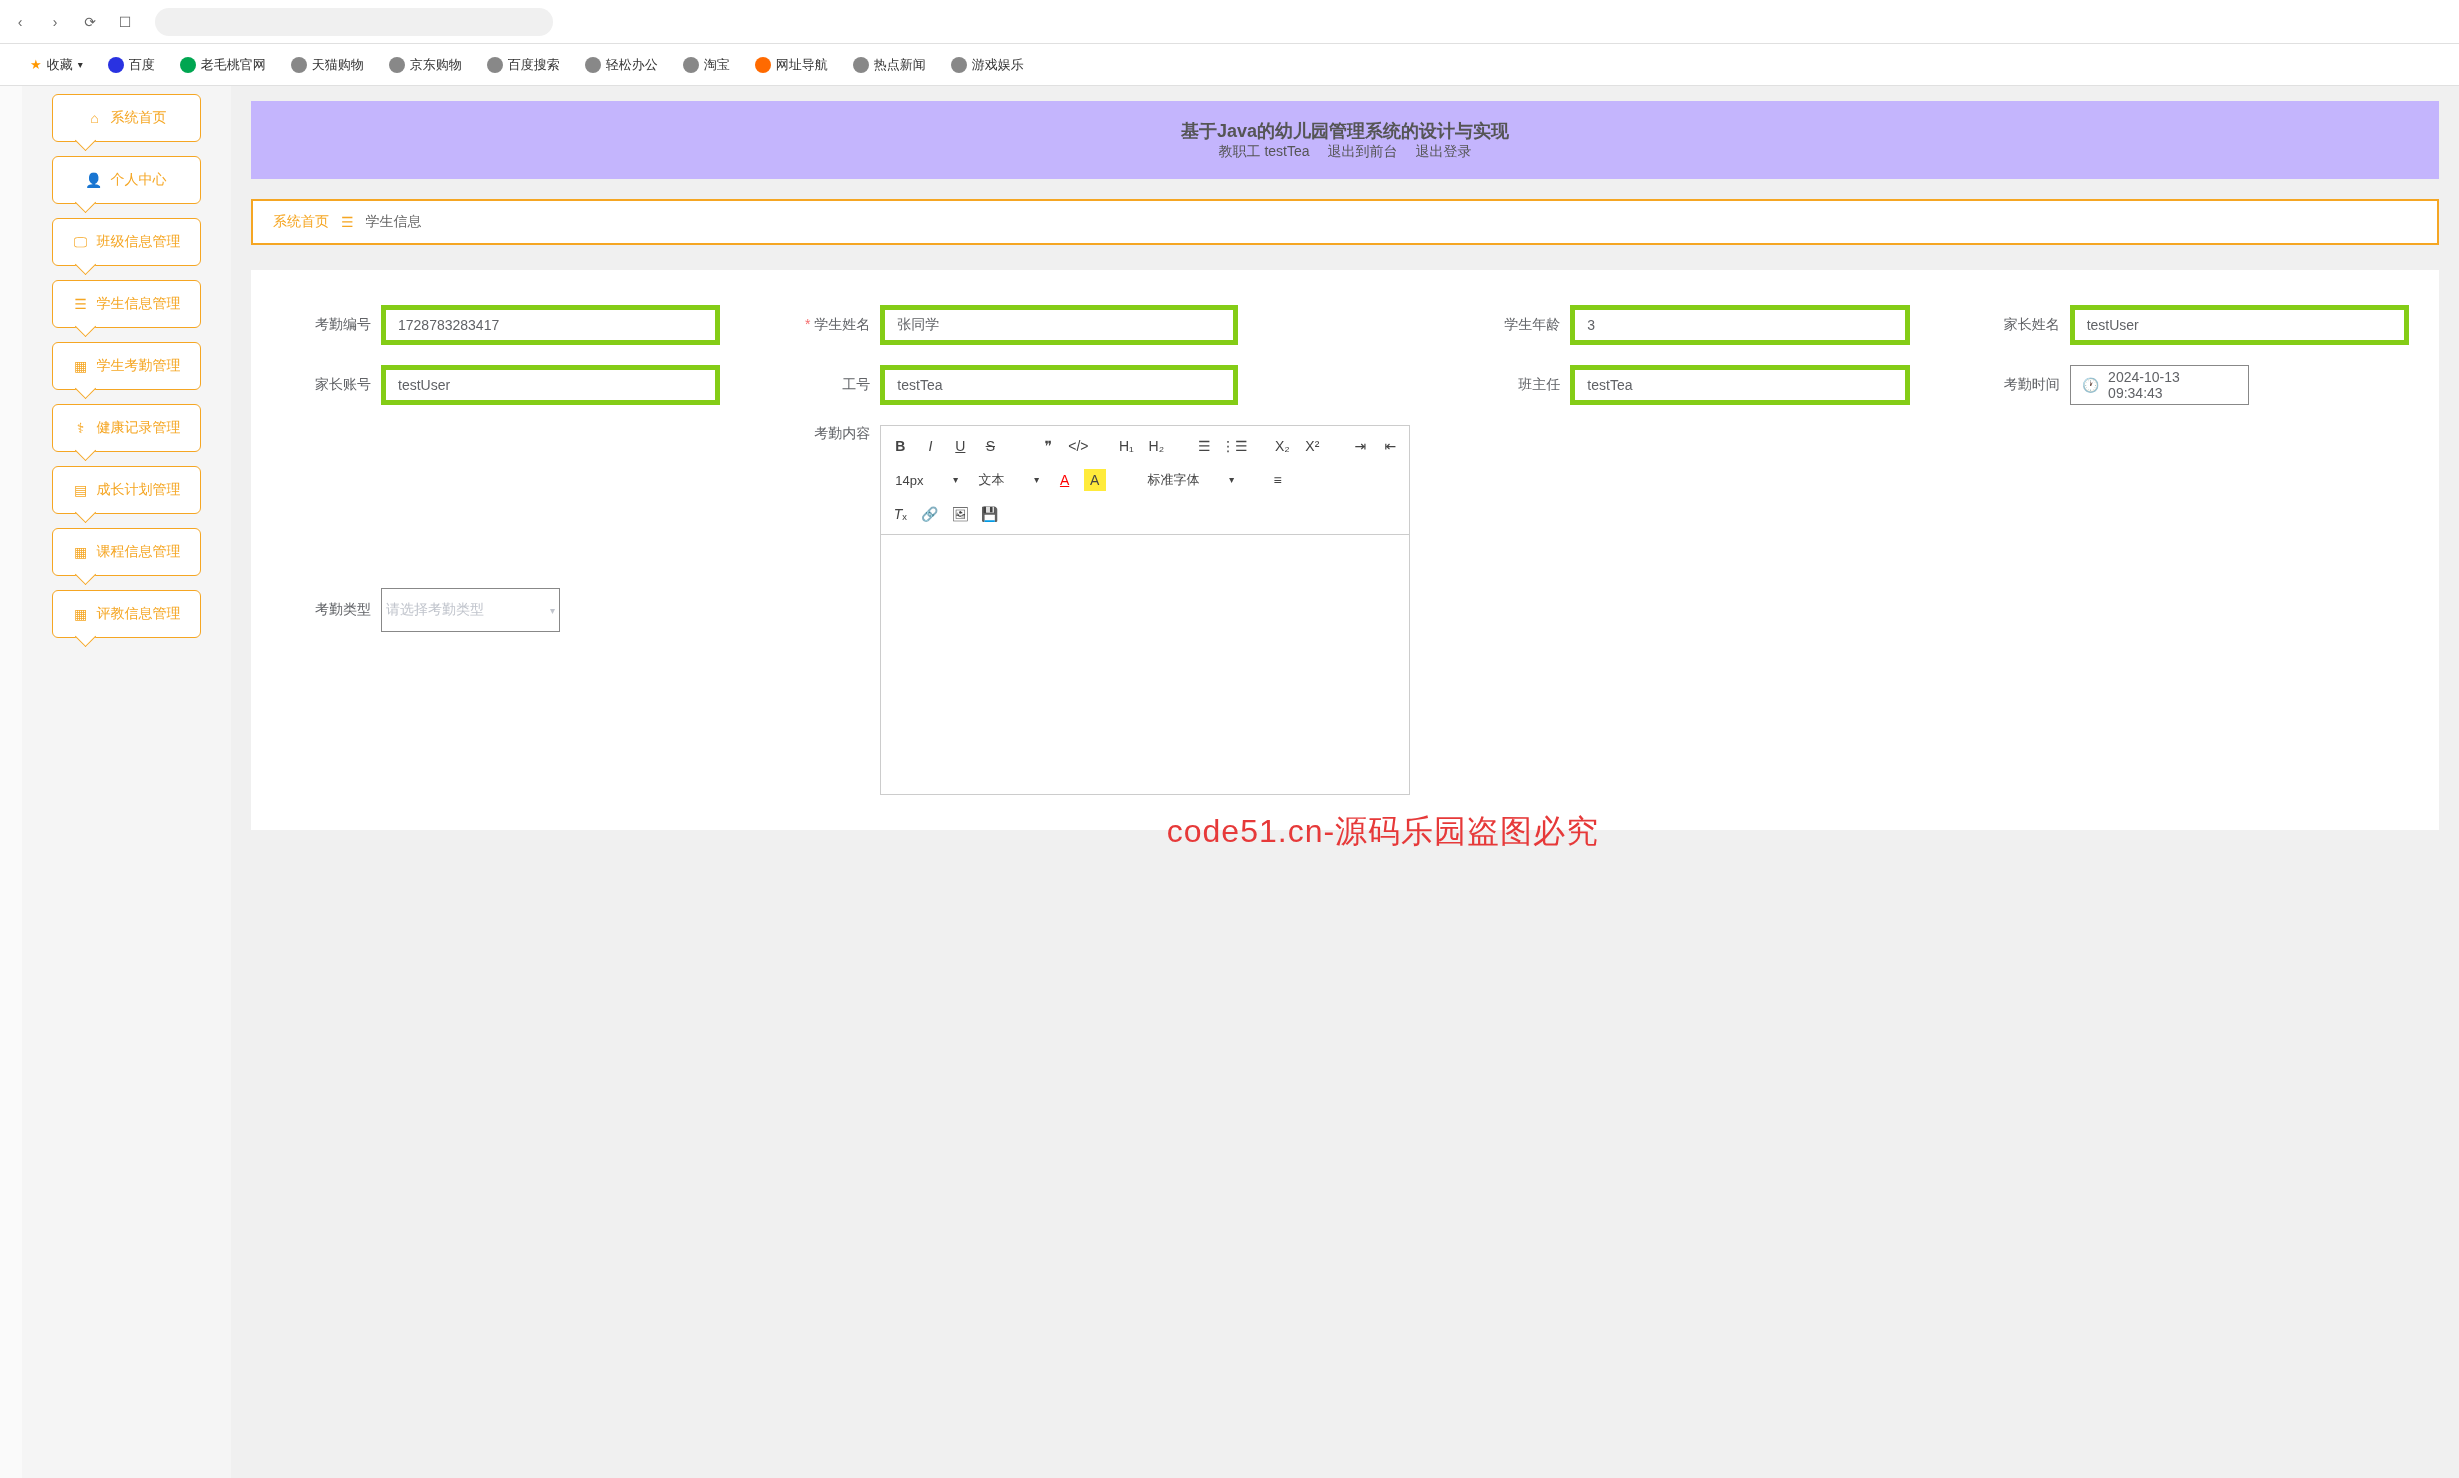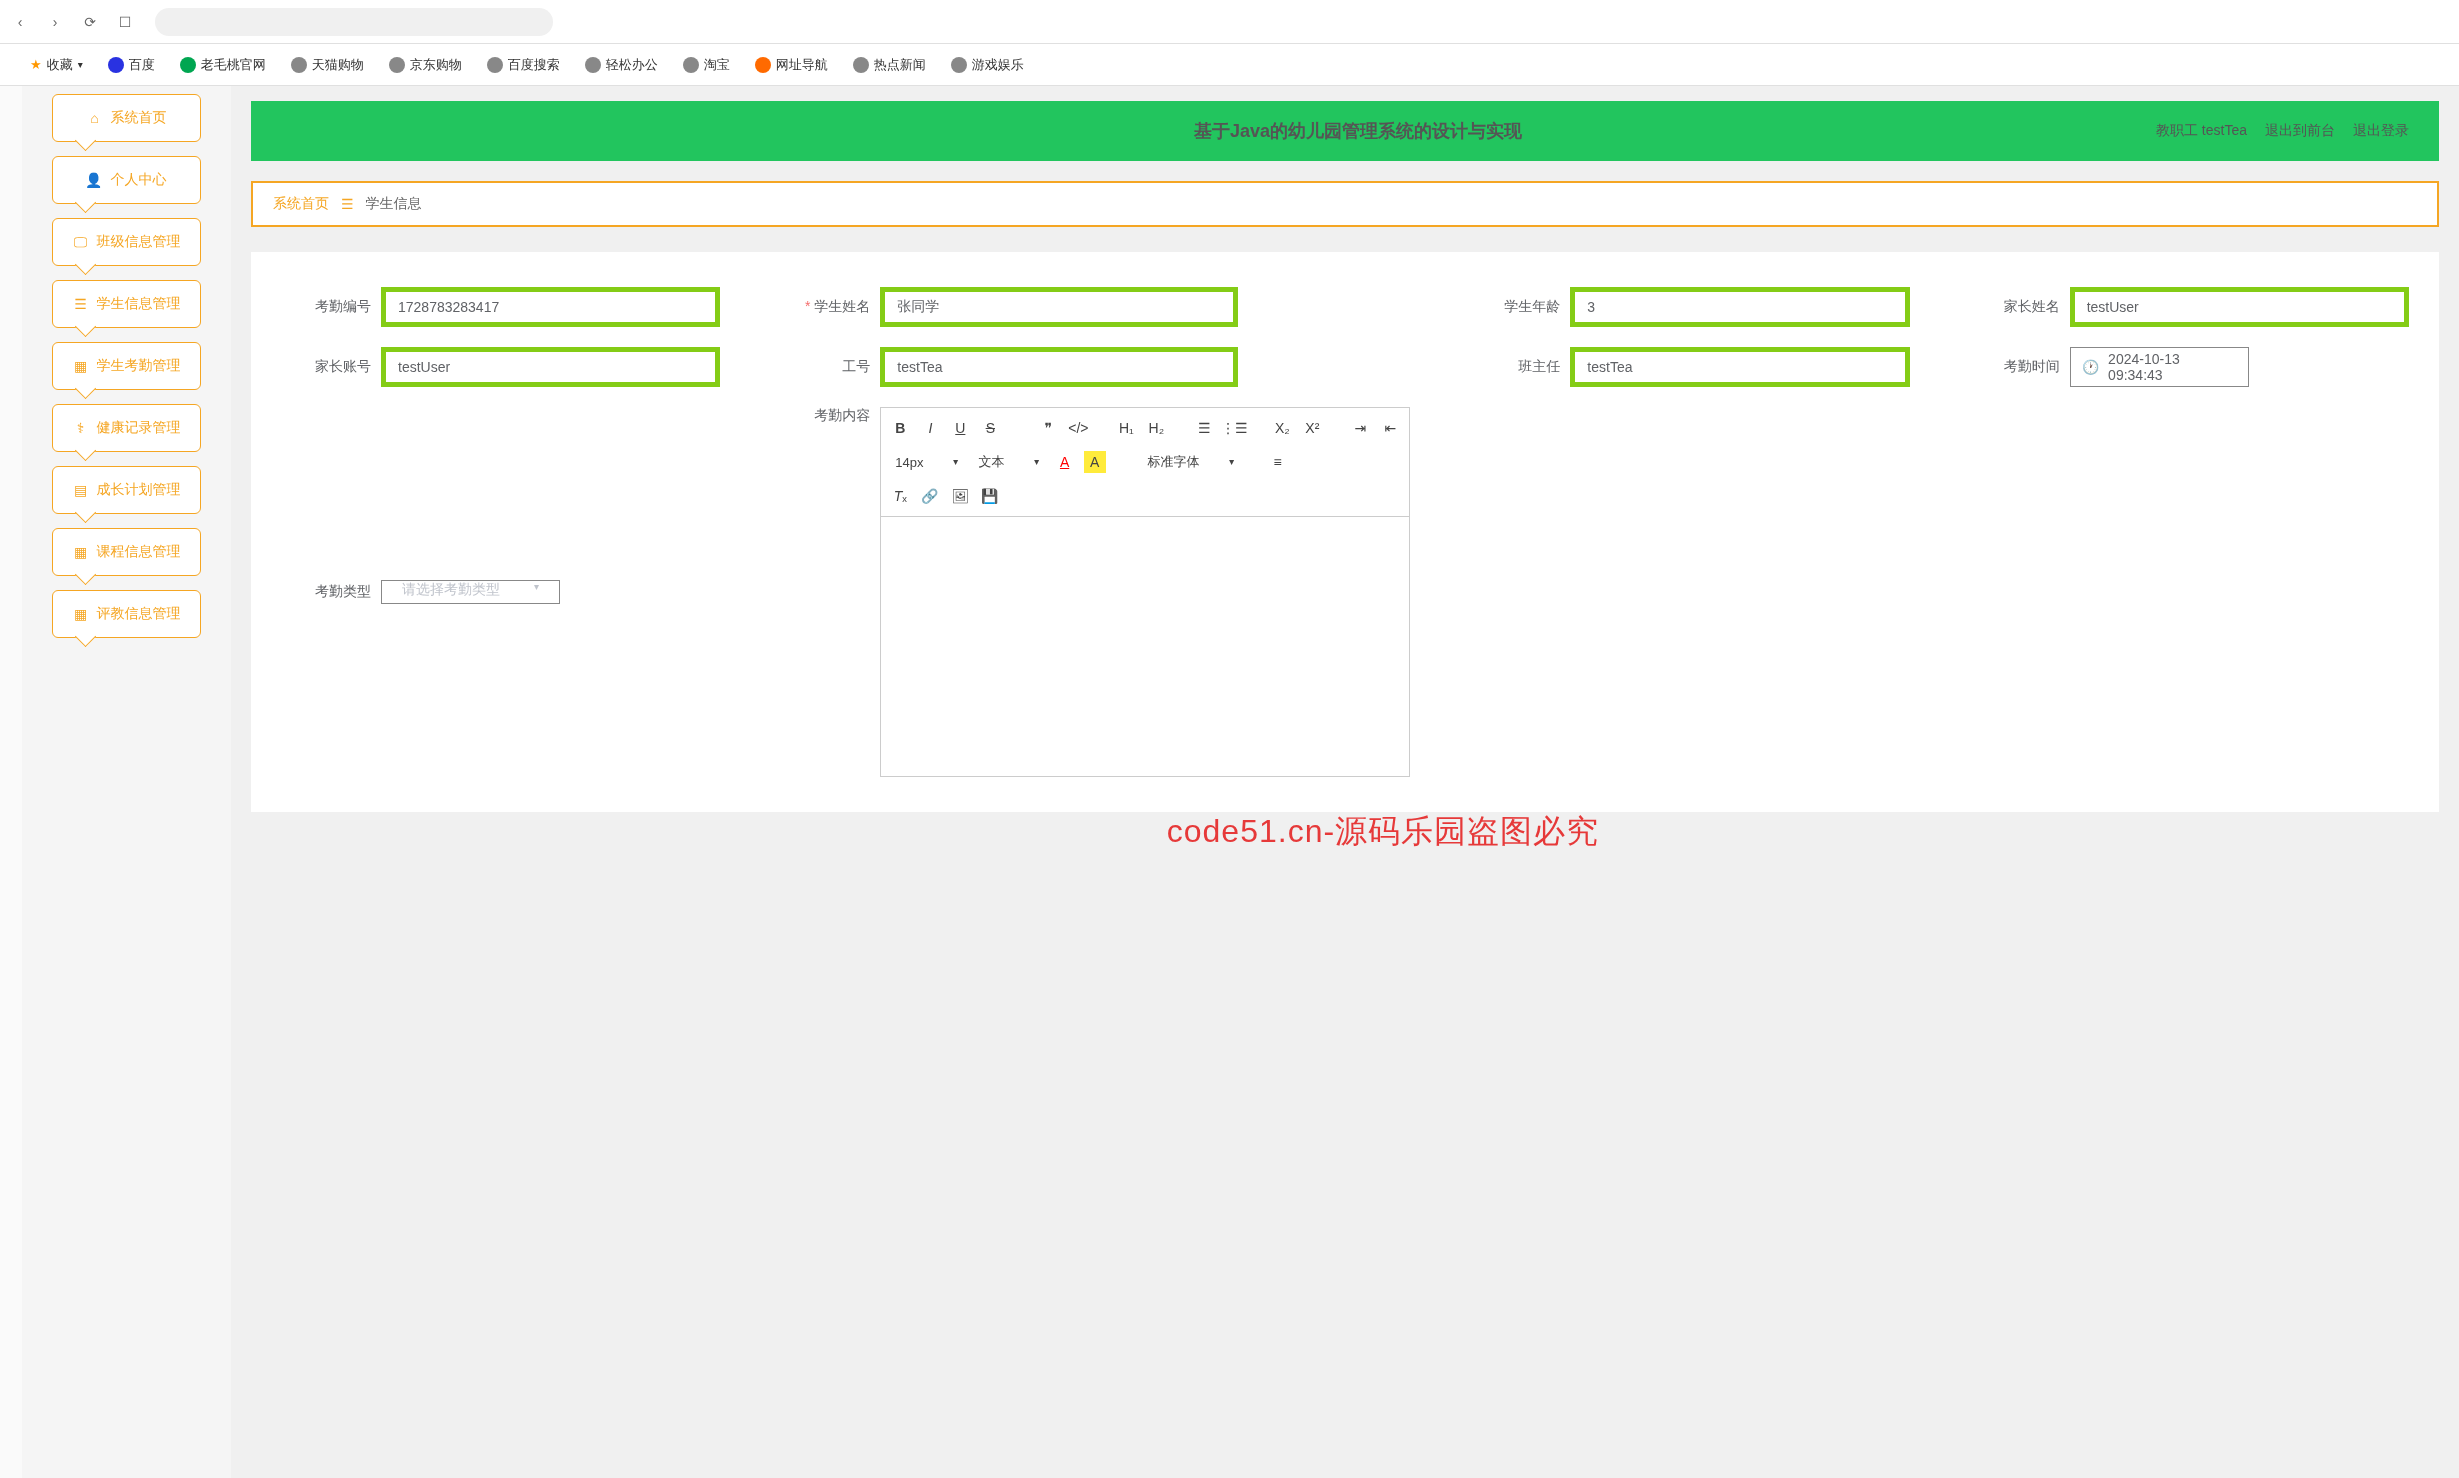--- a/index.html
+++ b/index.html
@@ -16,37 +16,37 @@
     .star-icon { color: #ff9800; }
     
     .container { display: flex; height: calc(100vh - 86px); }
     
     .sidebar { width: 209px; padding: 8px 30px; background: #f5f5f5; }
     .menu-item { border: 1px solid #f5a623; border-radius: 6px; padding: 14px 12px; margin-bottom: 14px; background: #fff; display: flex; align-items: center; gap: 8px; cursor: pointer; color: #f5a623; font-size: 14px; position: relative; justify-content: center; }
     .menu-item::after { content: ''; position: absolute; bottom: -7px; left: 25px; width: 14px; height: 14px; background: #fff; border-right: 1px solid #f5a623; border-bottom: 1px solid #f5a623; transform: rotate(45deg); }
     .menu-icon { width: 16px; height: 16px; display: inline-flex; align-items: center; justify-content: center; }
     
     .main { flex: 1; padding: 15px 20px; background: #f0f0f0; overflow-y: auto; }
-    .header-bar { background: #22c55e; padding: 18px 30px; display: flex; align-items: center; justify-content: space-between; margin-bottom: 20px; }
+    .header-bar { background: #c4b5fd; padding: 18px 30px; display: flex; align-items: center; justify-content: space-between; margin-bottom: 20px; flex-direction: column; }
     .app-title { font-size: 18px; font-weight: bold; color: #555; flex: 1; text-align: center; }
     .header-right { display: flex; gap: 18px; color: #555; font-size: 14px; }
     .header-right span { cursor: pointer; }
     
     .breadcrumb-box { background: #fff; border: 2px solid #f5a623; padding: 12px 20px; margin-bottom: 25px; display: flex; align-items: center; gap: 12px; }
     .breadcrumb-home { color: #f5a623; font-weight: 500; }
     .breadcrumb-sep { color: #f5a623; }
     .breadcrumb-page { color: #666; }
     
     .form-panel { background: #fff; padding: 35px 30px; }
     .form-grid { display: grid; grid-template-columns: 1fr 1fr 1fr 1fr; gap: 20px 60px; }
     .form-row { display: flex; align-items: center; gap: 10px; }
     .form-label { width: 90px; text-align: right; color: #606266; font-size: 14px; flex-shrink: 0; }
     .required::before { content: '* '; color: #f56c6c; }
     .form-input { flex: 1; height: 40px; border: 5px solid #84cc16; padding: 12px 12px; font-size: 14px; color: #606266; background: #fff; max-width: 358px; }
-    .form-select { flex: 0 0 179px; height: 24px; border: 1px solid #888; padding: 0 20px; font-size: 14px; color: #c0c4cc; background: #fff; display: flex; justify-content: space-between; cursor: pointer; }
+    .form-select { flex: 0 0 179px; height: 44px; border: 1px solid #888; padding: 0 4px; font-size: 14px; color: #c0c4cc; background: #fff; display: flex; align-items: center; justify-content: space-between; cursor: pointer; }
     .date-input { flex: 0 0 179px; height: 40px; border: 1px solid #888; padding: 0 12px; font-size: 14px; color: #606266; background: #fff; display: flex; align-items: center; gap: 8px; }
     .clock-icon { color: #c0c4cc; }
     
     .editor-container { border: 1px solid #ccc; background: #fff; }
     .editor-toolbar { border-bottom: 1px solid #ccc; padding: 6px 8px; display: flex; flex-wrap: wrap; gap: 6px; align-items: center; }
     .tool-row { display: flex; gap: 8px; align-items: center; width: 100%; padding: 3px 0; }
     .tool-btn { width: 22px; height: 22px; display: flex; align-items: center; justify-content: center; cursor: pointer; color: #444; font-size: 14px; }
     .tool-select { display: flex; align-items: center; gap: 30px; padding: 0 6px; font-size: 13px; color: #444; cursor: pointer; }
     .tool-select::after { content: '▸'; transform: rotate(90deg); font-size: 10px; }
     .editor-body { min-height: 259px; padding: 10px; }

